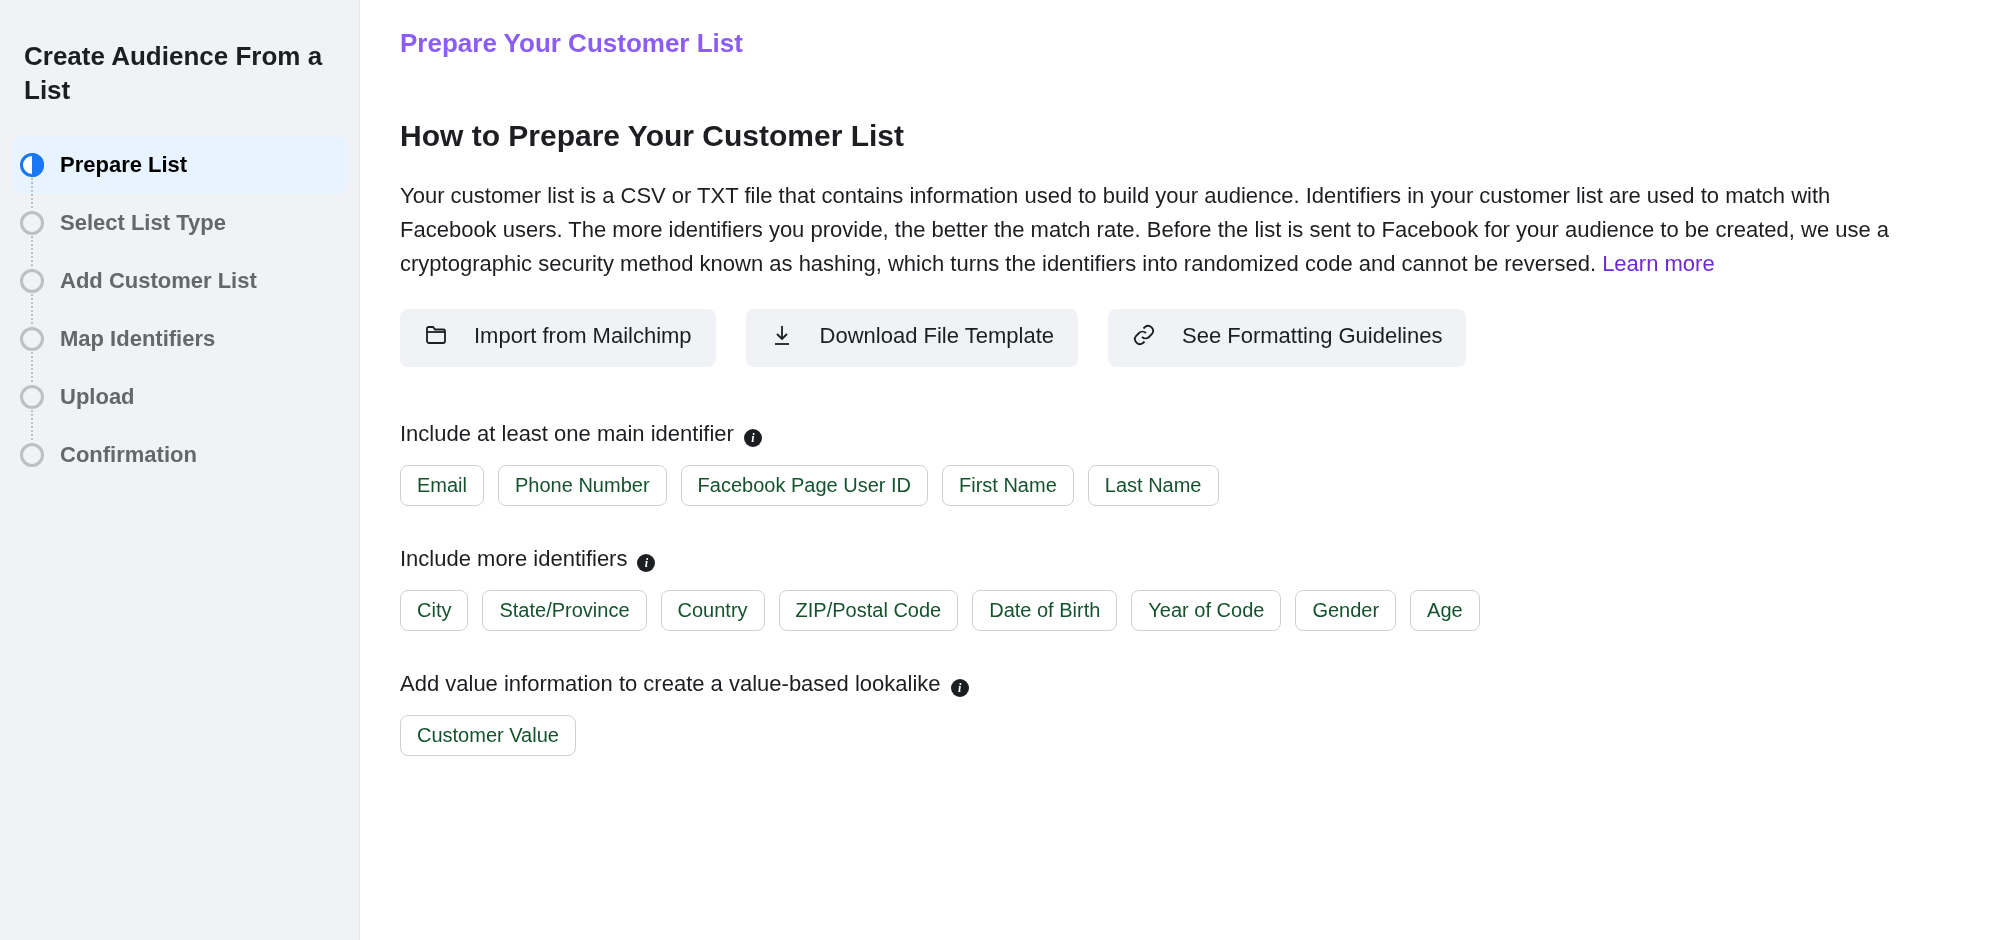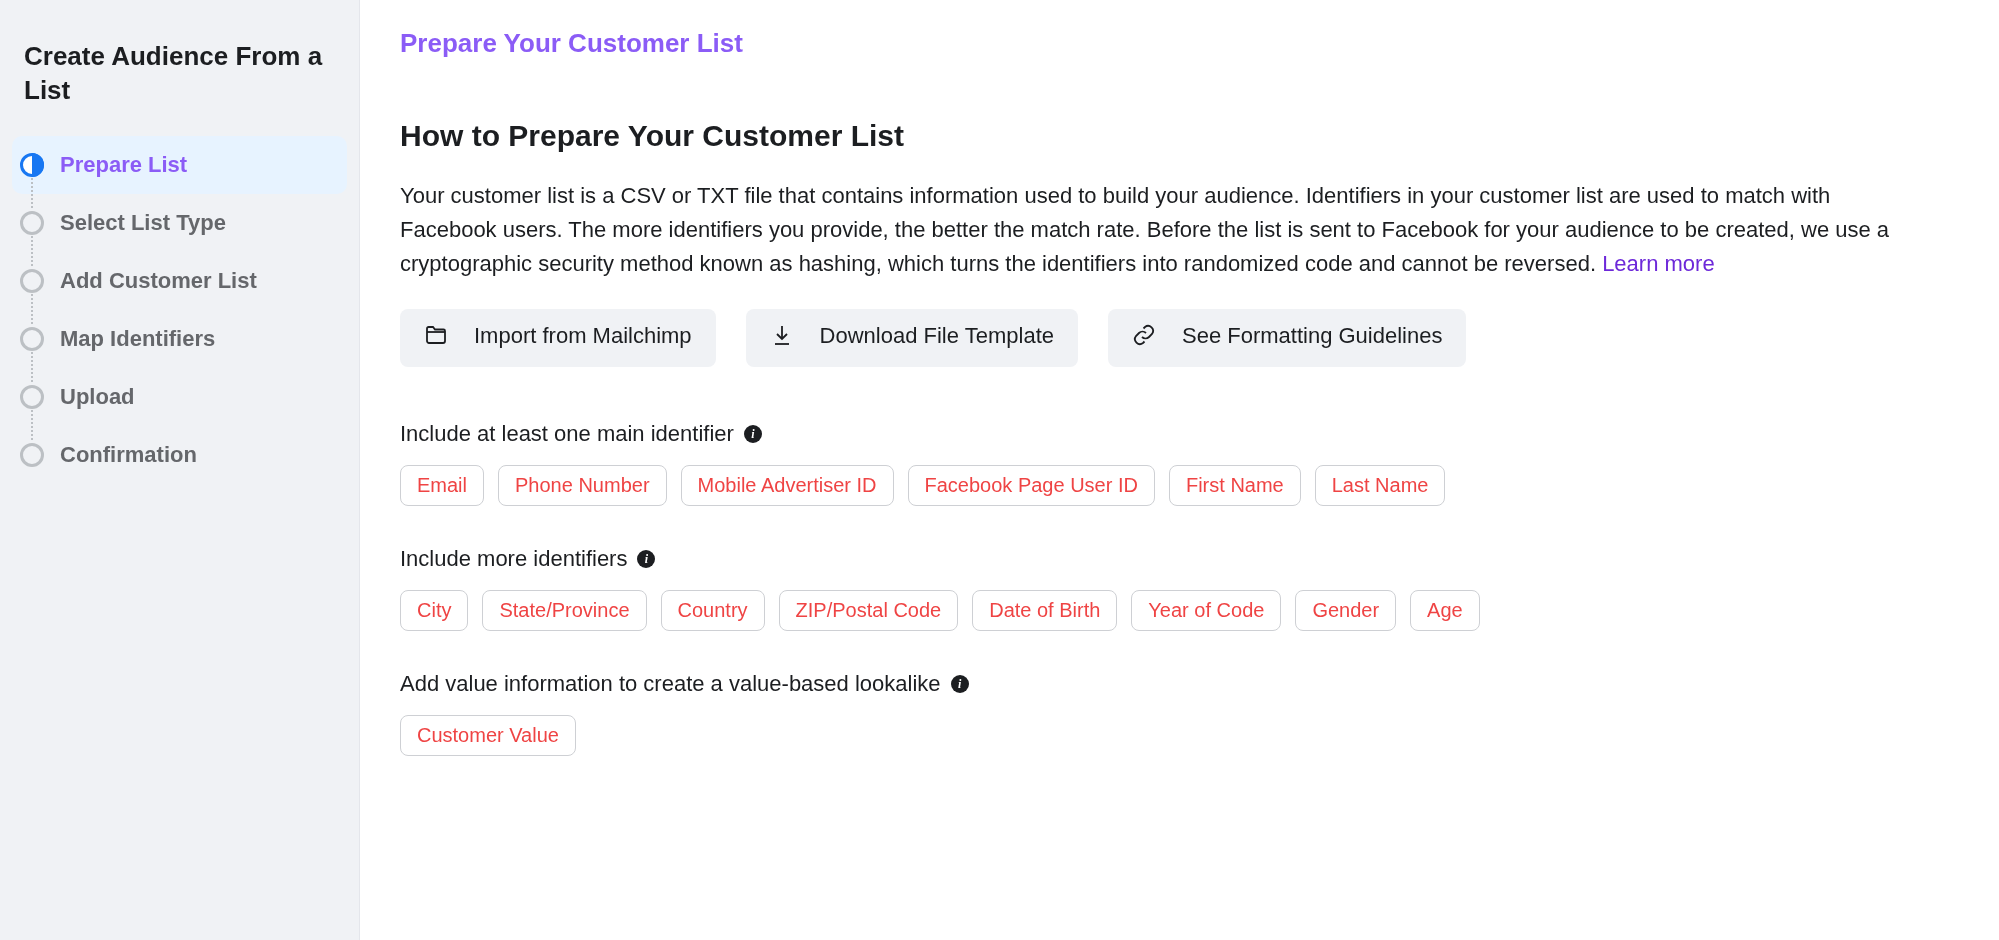--- a/index.html
+++ b/index.html
@@ -67,21 +67,21 @@
     font-weight: 600;
     color: #65676b;
   }
   .step.inactive {
     color: #65676b;
   }
   .step.active {
     background: #e7f3ff;
   }
   .step.active .step-label {
-    color: #8b5cf6;
+    color: #000000;
   }
   .step.active .bullet {
     border-color: #1877f2;
     background: #fff;
   }
   .step.active .bullet::after {
     content: "";
     position: absolute;
     left: 50%;
     top: -3px;
@@ -149,21 +149,21 @@
   }
   .group {
     margin-bottom: 40px;
   }
   .group-label {
     font-size: 22px;
     font-weight: 500;
     color: #1c1e21;
     margin: 4px 0 18px 0;
     display: flex;
-    align-items: center;
+    align-items: flex-end;
     gap: 10px;
   }
   .info-icon {
     display: inline-flex;
     align-items: center;
     justify-content: center;
     width: 18px;
     height: 18px;
     border-radius: 50%;
     background: #1c1e21;
@@ -176,21 +176,21 @@
     cursor: default;
   }
   .chips {
     display: flex;
     flex-wrap: wrap;
     gap: 14px;
   }
   .chip {
     border: 1px solid #ced0d4;
     background: #fff;
-    color: #ef4444;
+    color: #14532d;
     font-size: 20px;
     font-weight: 400;
     padding: 8px 16px;
     border-radius: 8px;
     cursor: default;
     font-family: inherit;
   }
 </style>
 </head>
 <body>
@@ -281,21 +281,20 @@
     </div>
 
     <div class="group">
       <div class="group-label">
         <span>Include at least one main identifier</span>
         <span class="info-icon">i</span>
       </div>
       <div class="chips">
         <span class="chip">Email</span>
         <span class="chip">Phone Number</span>
-        <span class="chip">Mobile Advertiser ID</span>
         <span class="chip">Facebook Page User ID</span>
         <span class="chip">First Name</span>
         <span class="chip">Last Name</span>
       </div>
     </div>
 
     <div class="group">
       <div class="group-label">
         <span>Include more identifiers</span>
         <span class="info-icon">i</span>

